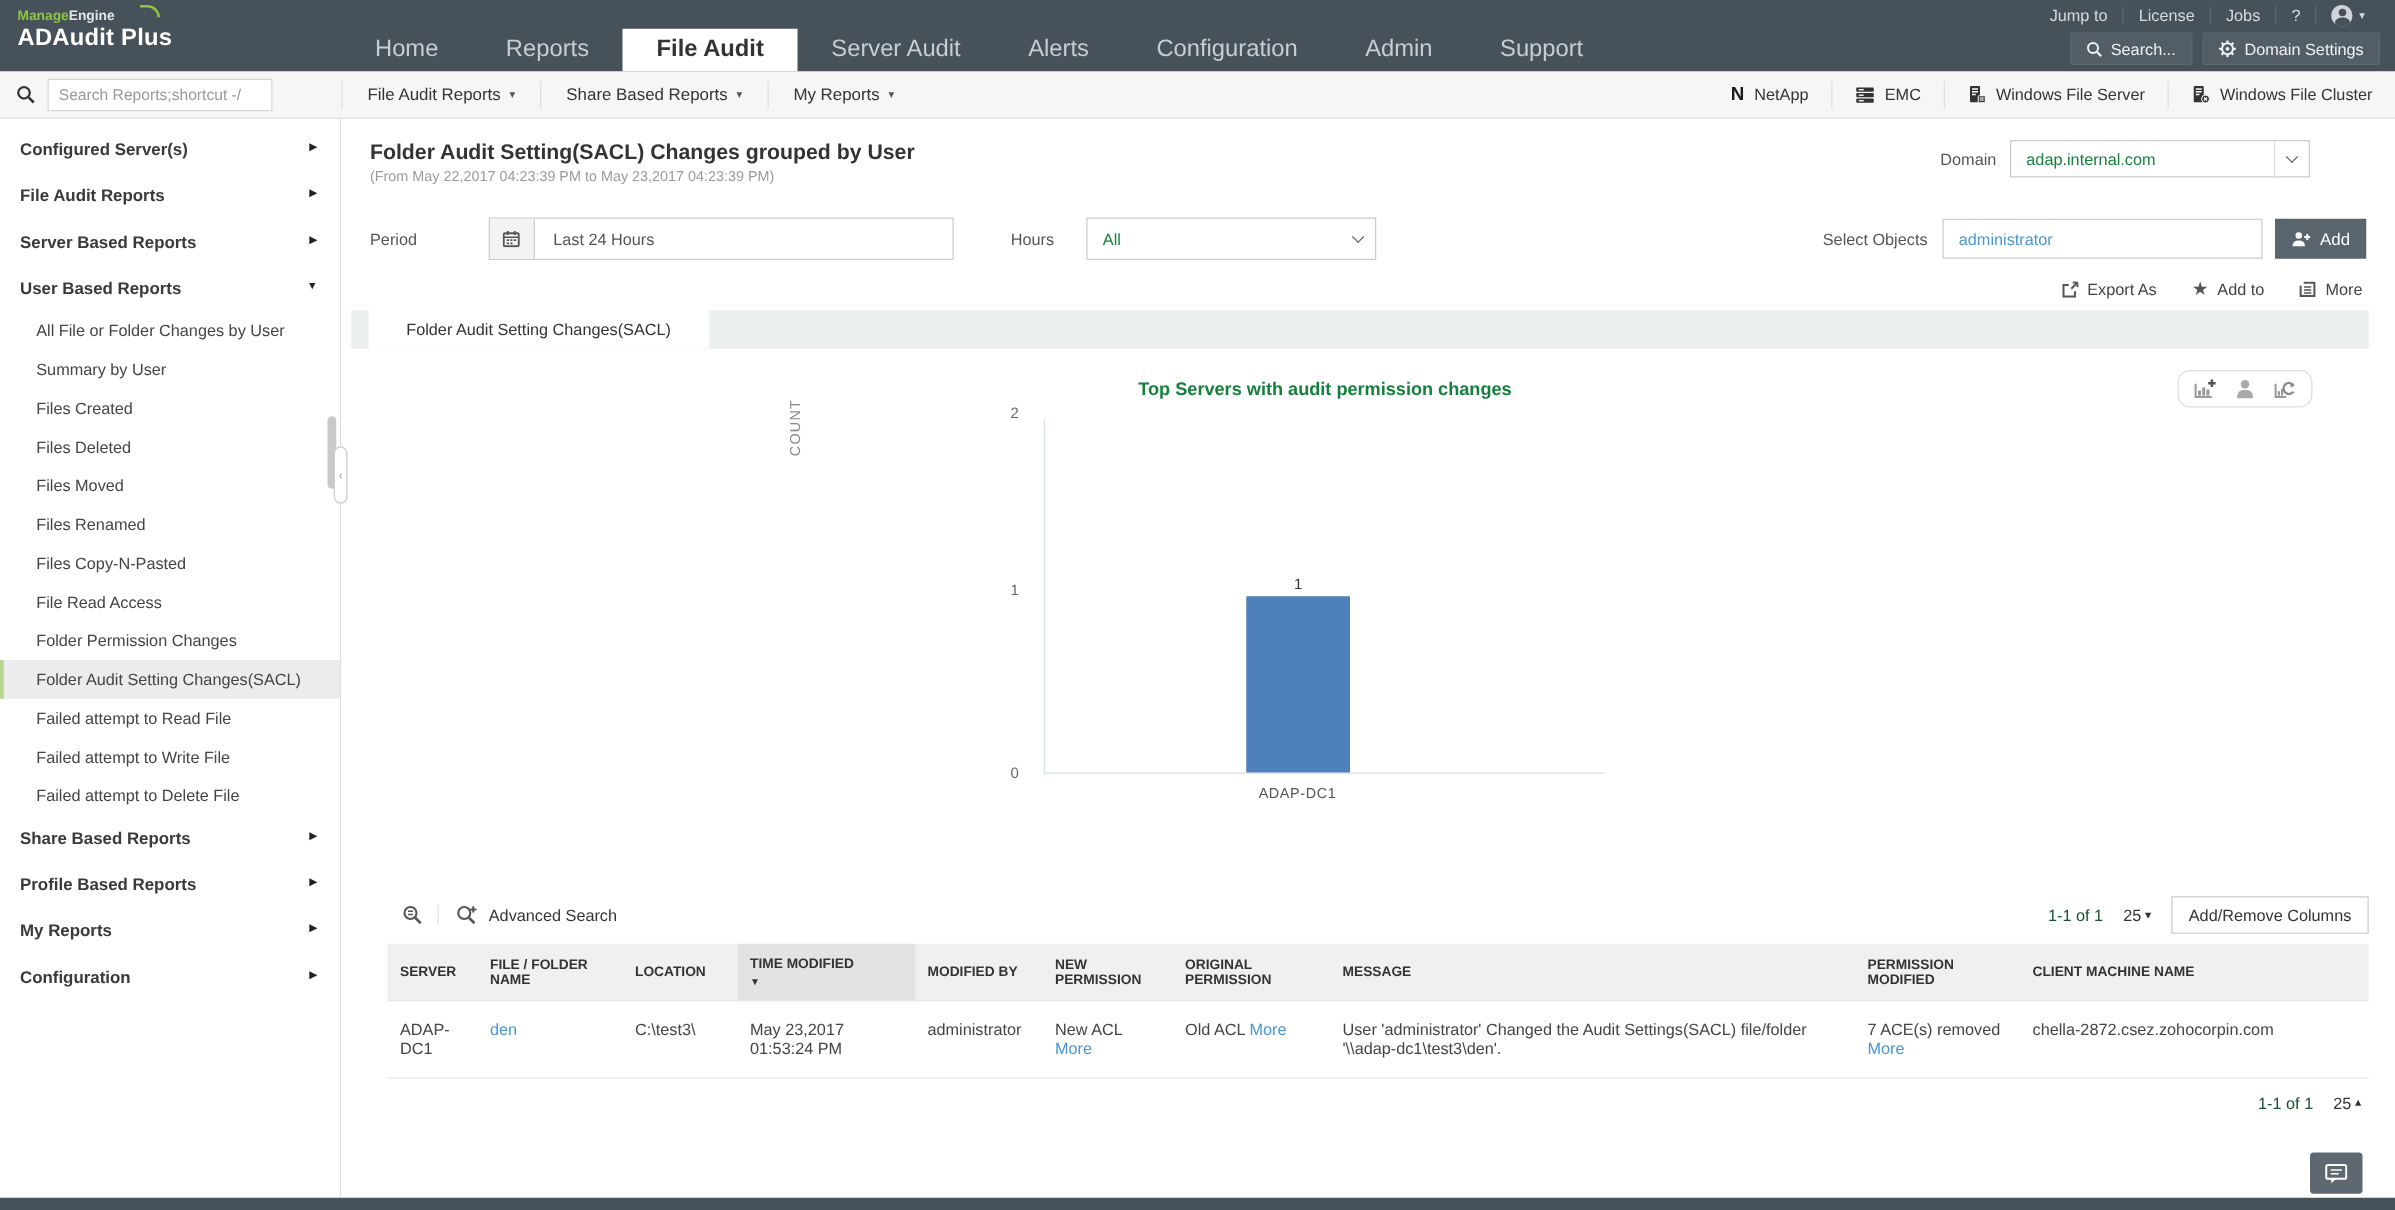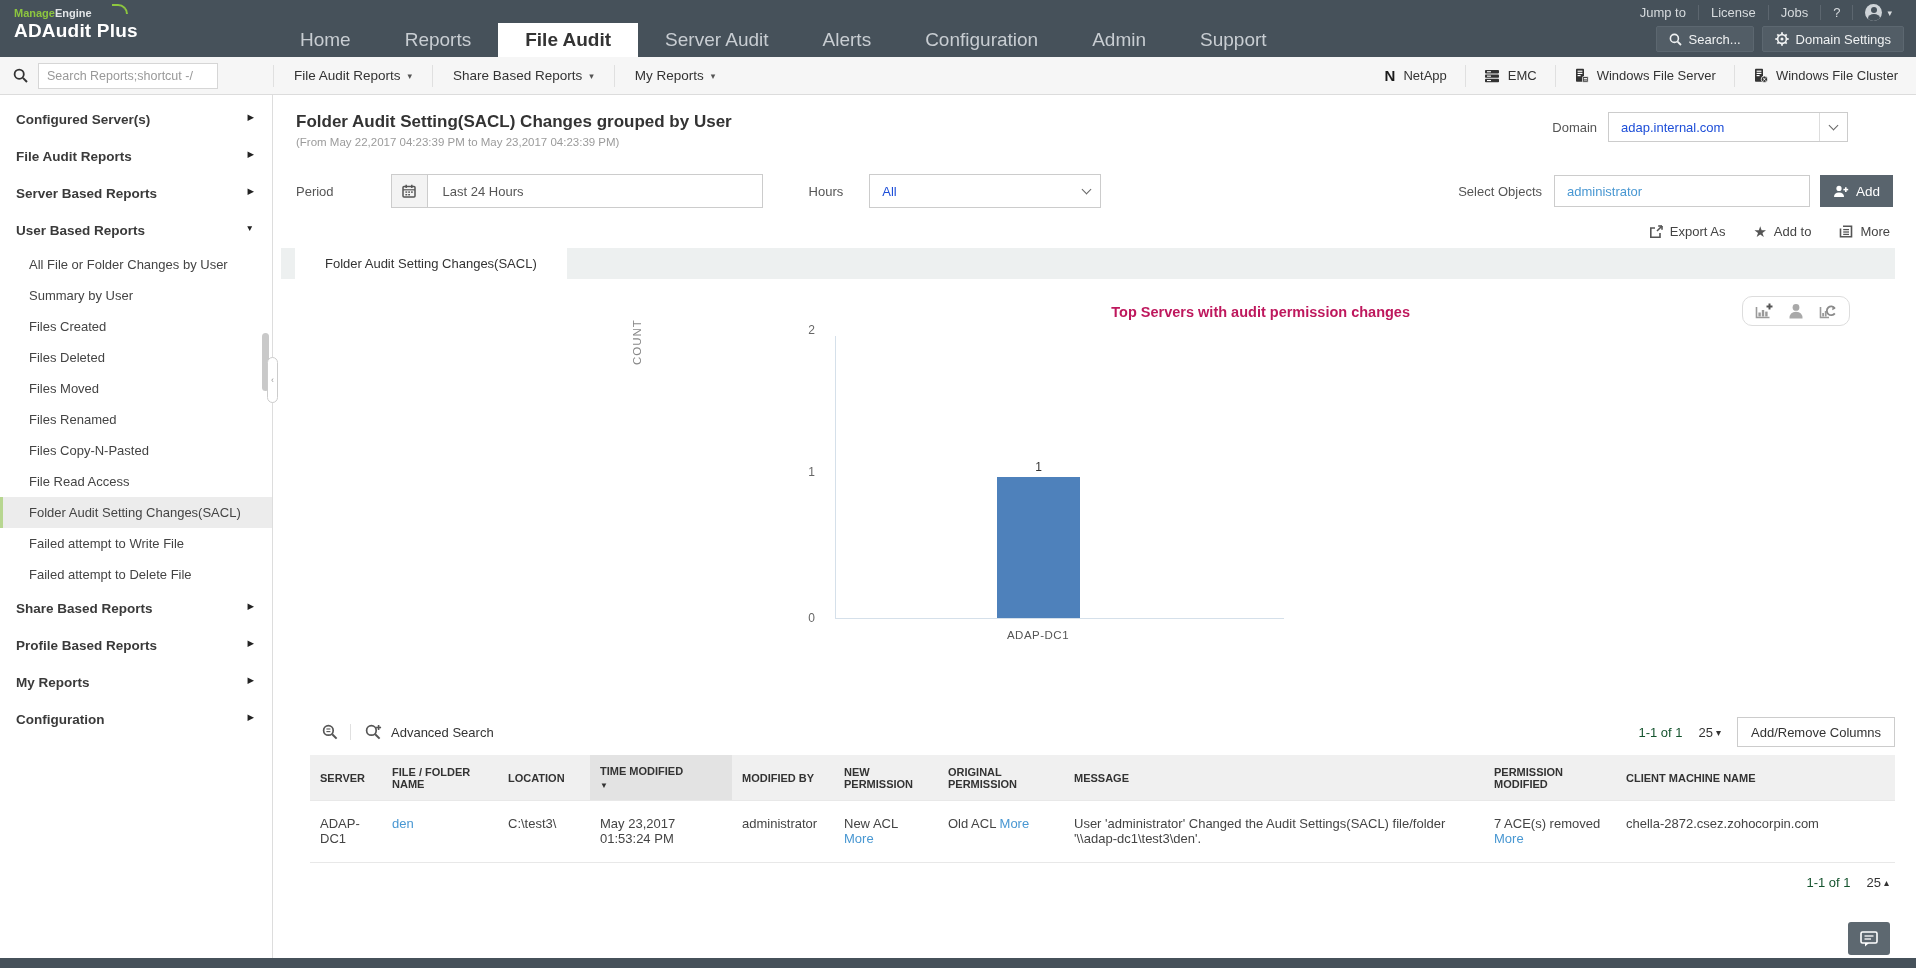--- a/index.html
+++ b/index.html
@@ -59,21 +59,21 @@
 
   .main { flex:1 1 auto; position:relative; overflow:hidden; background:#fff; }
 
   
   .title-row { display:flex; align-items:flex-start; padding:17px 68px 0 23px; }
   .page-title { font-size:17px; font-weight:bold; color:#333; }
   .page-subtitle { font-size:11.5px; color:#9b9b9b; margin-top:4px; }
   .domain-box { margin-left:auto; display:flex; align-items:center; }
   .domain-label { color:#555; margin-right:11px; }
   .select { height:30px; background:#fff; border:1px solid #ccc; display:flex; align-items:center; cursor:pointer; }
-  .select .val { padding:0 12px; color:#1d4ed8; }
+  .select .val { padding:0 12px; color:#15803d; }
   .select .chev-cell { margin-left:auto; width:28px; height:100%; border-left:1px solid #ddd; display:flex; align-items:center; justify-content:center; }
   .chevron { width:7px; height:7px; border-right:1.6px solid #666; border-bottom:1.6px solid #666; transform:rotate(45deg); margin-top:-3px; }
   .domain-select { width:240px; }
 
   
   .filter-row { display:flex; align-items:center; padding:0 23px; margin-top:26px; }
   .f-label { color:#555; }
   .period-box { width:372px; height:34px; border:1px solid #ccc; display:flex; align-items:center; margin-left:57px; cursor:pointer; }
   .period-ic { width:36px; height:100%; background:#f3f3f3; border-right:1px solid #ccc; display:flex; align-items:center; justify-content:center; }
   .period-val { padding-left:15px; color:#555; }
@@ -89,21 +89,21 @@
   .actions-row { display:flex; justify-content:flex-end; gap:28px; padding:16px 26px 9px 0; }
   .action { display:flex; align-items:center; gap:7px; color:#444; cursor:pointer; }
   .action .star { color:#555; font-size:15px; line-height:1; }
 
   
   .tabstrip { margin:0 21px 0 8px; height:31px; background:#edf0f0; display:flex; }
   .report-tab { margin-left:14px; background:#fff; padding:0 30px; display:flex; align-items:center; color:#333; font-size:13px; cursor:pointer; }
 
   
   .chart-panel { position:relative; height:430px; }
-  .chart-title { position:absolute; left:437px; top:25px; width:700px; text-align:right; font-weight:bold; font-size:14.5px; color:#be185d; }
+  .chart-title { position:absolute; left:437px; top:25px; width:700px; text-align:center; font-weight:bold; font-size:14.5px; color:#15803d; }
   .chart-tools { position:absolute; right:66px; top:17px; border:1px solid #ddd; border-radius:10px; padding:6px 12px; display:flex; gap:15px; align-items:center; }
   .chart-tools .ct { cursor:pointer; display:flex; }
   .ylab { position:absolute; left:358px; top:86px; transform:rotate(-90deg); transform-origin:left top; color:#888; font-size:11.5px; letter-spacing:1px; }
   .ytick { position:absolute; width:30px; text-align:right; color:#666; font-size:12px; }
   .yaxis { position:absolute; left:562px; top:57px; width:1px; height:283px; background:#d5e0ea; }
   .xaxis { position:absolute; left:562px; top:339px; width:449px; height:1px; background:#d5e0ea; }
   .bar { position:absolute; left:724px; bottom:91px; width:83px; background:#4e81bb; }
   .bar-val { position:absolute; left:724px; top:181px; width:83px; text-align:center; color:#333; font-size:12px; }
   .bar-cat { position:absolute; left:700px; top:350px; width:130px; text-align:center; color:#555; font-size:11.5px; letter-spacing:0.5px; }
 
@@ -311,21 +311,23 @@
       <div>
 
       <div class="sb-item">All File or Folder Changes by User</div>
           <div class="sb-item">Summary by User</div>
           <div class="sb-item">Files Created</div>
           <div class="sb-item">Files Deleted</div>
           <div class="sb-item">Files Moved</div>
           <div class="sb-item">Files Renamed</div>
           <div class="sb-item">Files Copy-N-Pasted</div>
           <div class="sb-item">File Read Access</div>
+          <div class="sb-item">Folder Permission Changes</div>
           <div class="sb-item active">Folder Audit Setting Changes(SACL)</div>
+          <div class="sb-item">Failed attempt to Read File</div>
           <div class="sb-item">Failed attempt to Write File</div>
           <div class="sb-item">Failed attempt to Delete File</div>
         </div>
       <div>
 
       <div class="sb-section">
           <span>Share Based Reports</span>
           <span class="chev">▶</span>
         </div>
           <div class="sb-section">

